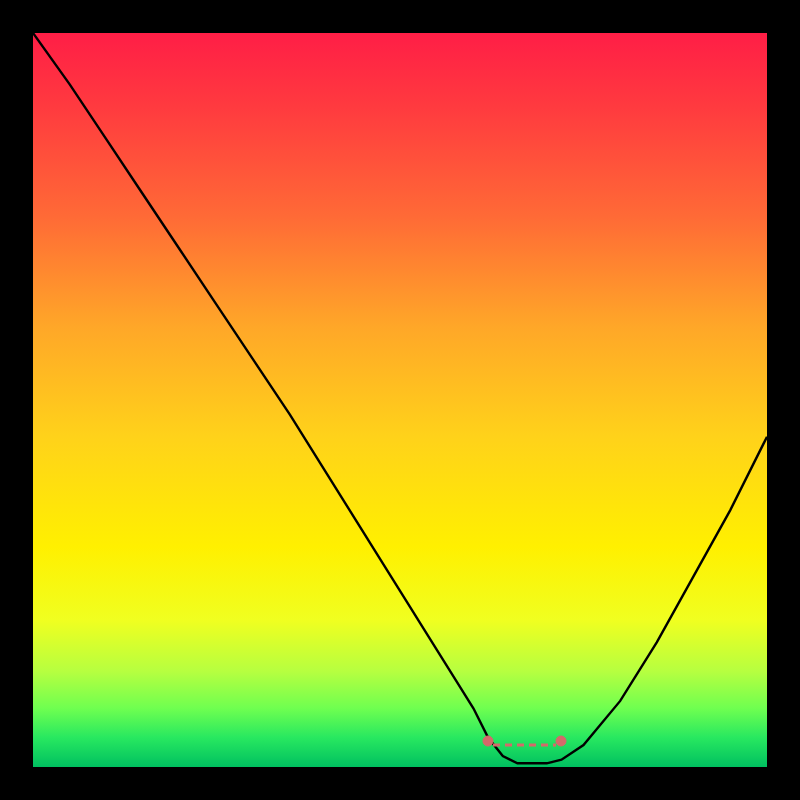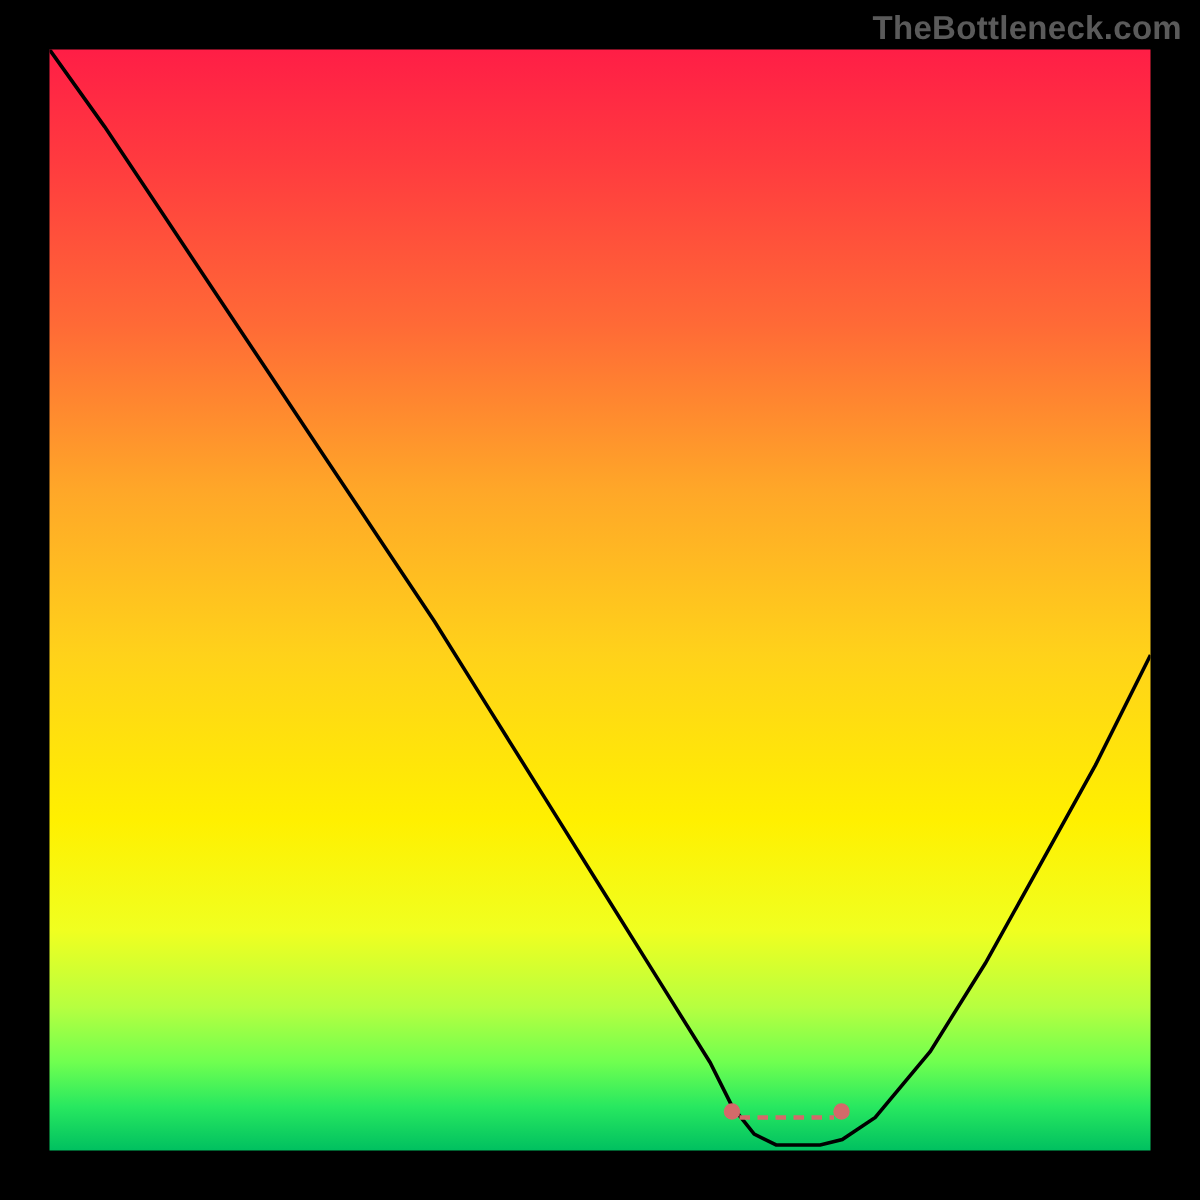--- a/index.html
+++ b/index.html
@@ -87,15 +87,14 @@
                L 734 403.7" fill="none" stroke="#000" stroke-width="2.4"></path>
 
       <g stroke="#d46a6a" fill="#d46a6a">
         <circle cx="455" cy="708" r="5"></circle>
         <circle cx="528" cy="708" r="5"></circle>
         <line x1="460" y1="712" x2="523" y2="712" stroke-width="3" stroke-dasharray="7,5"></line>
       </g>
     </svg>
   </div>
 
-  <div class="watermark">TheBottleneck.com</div>
 
 </div>
 
 </body></html>

